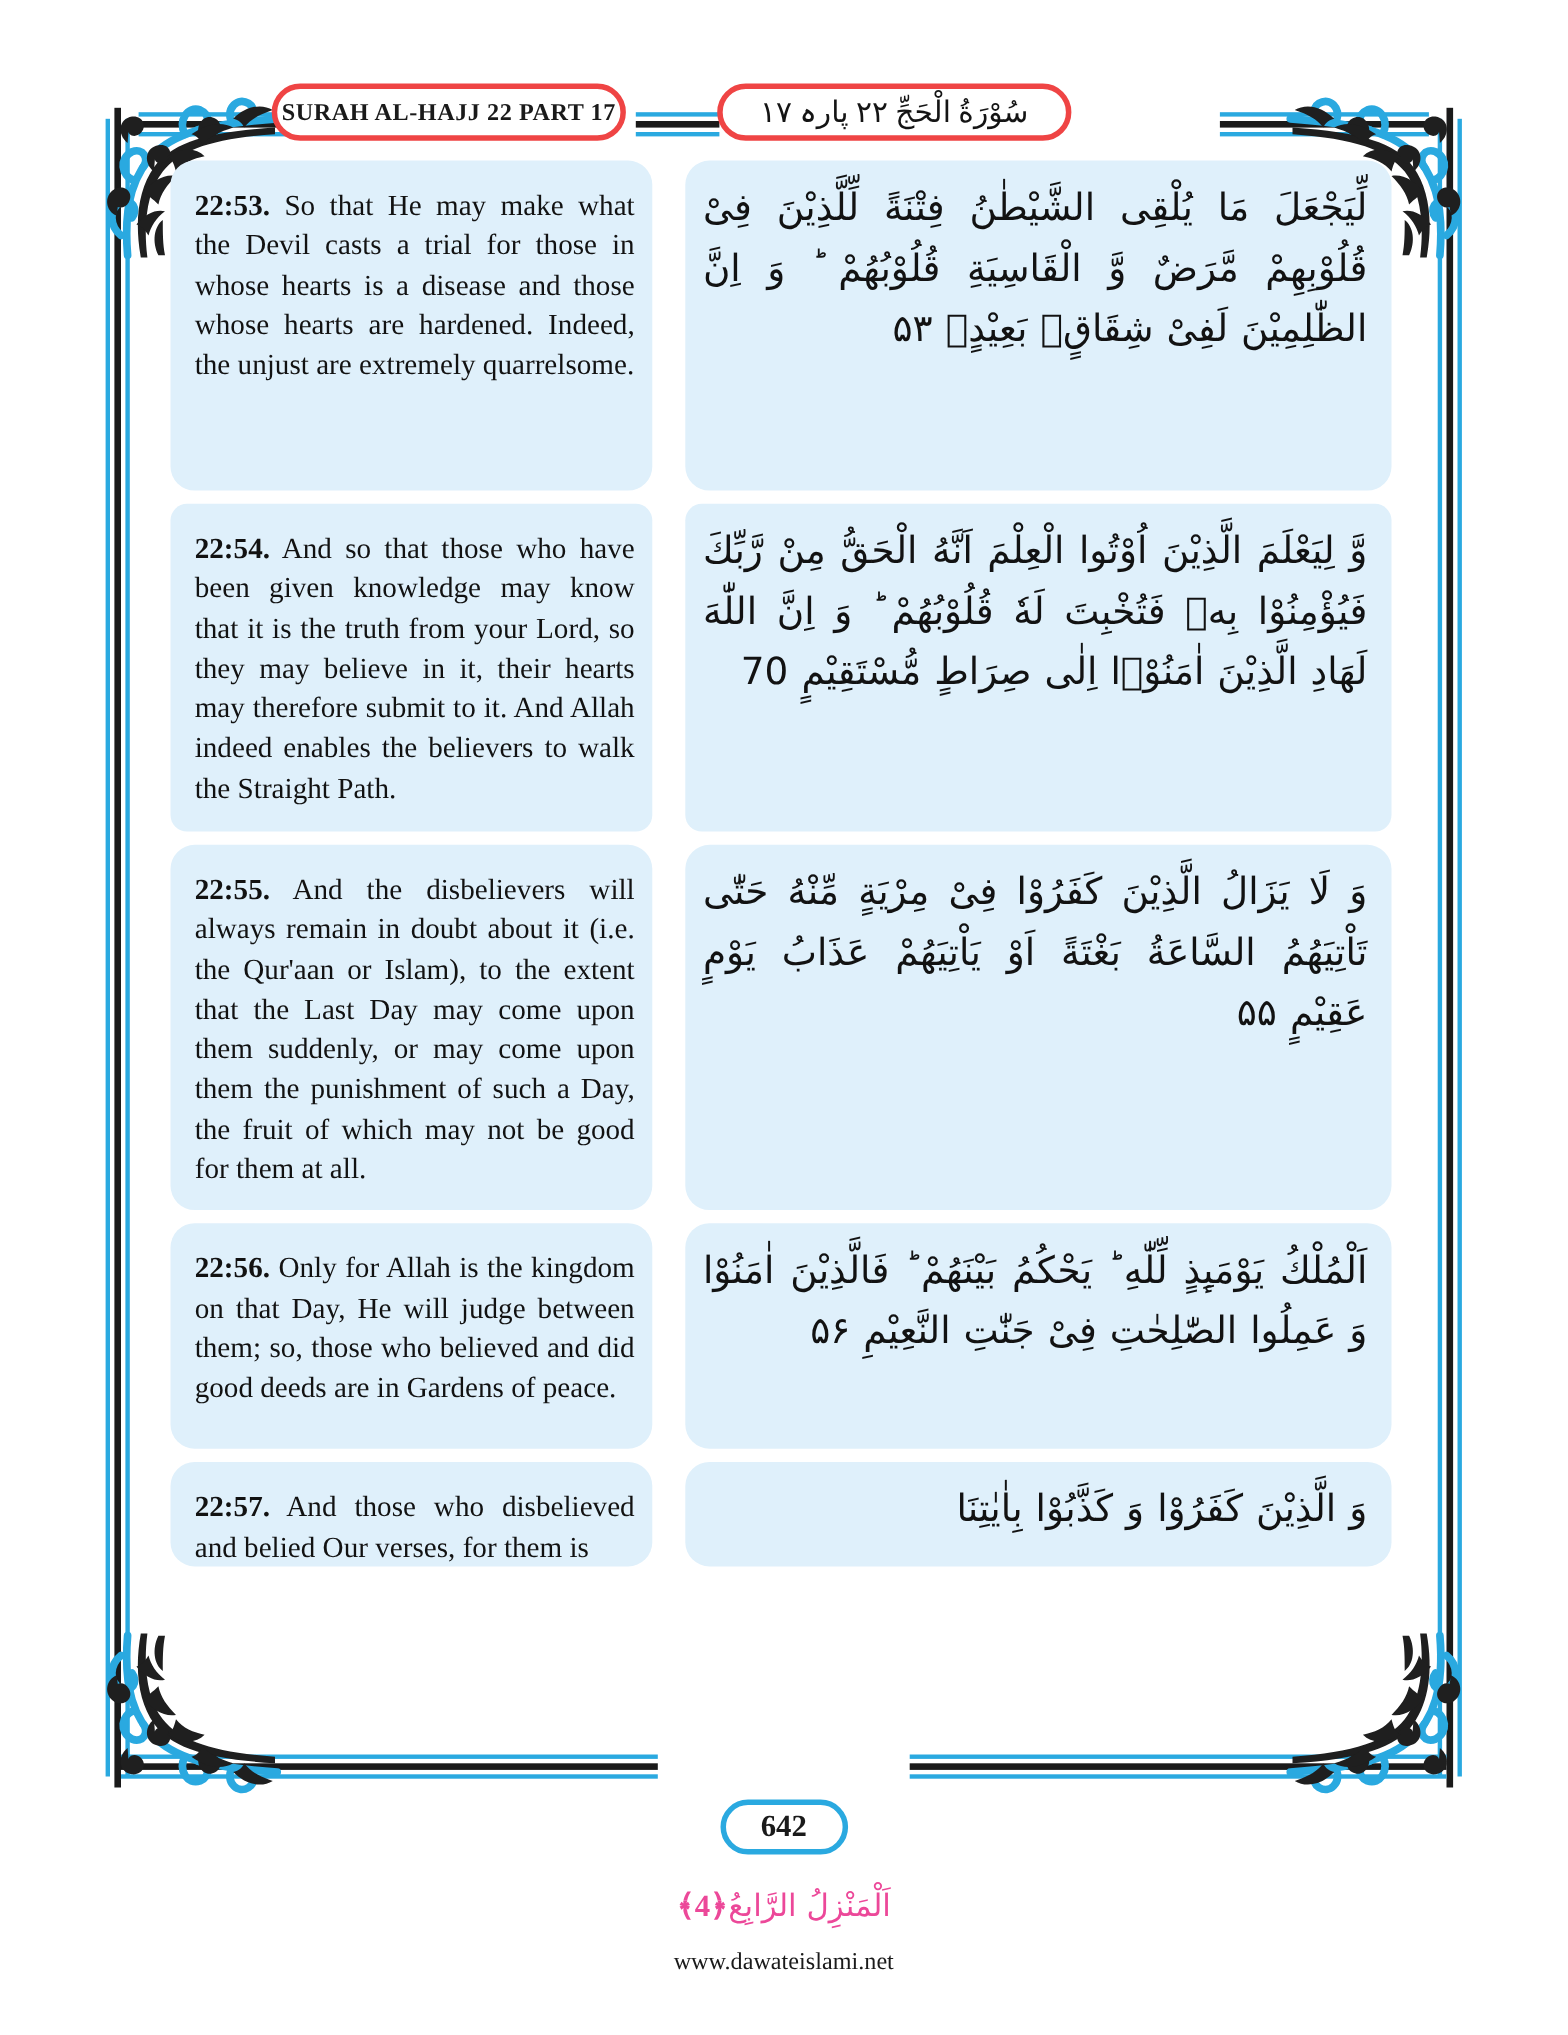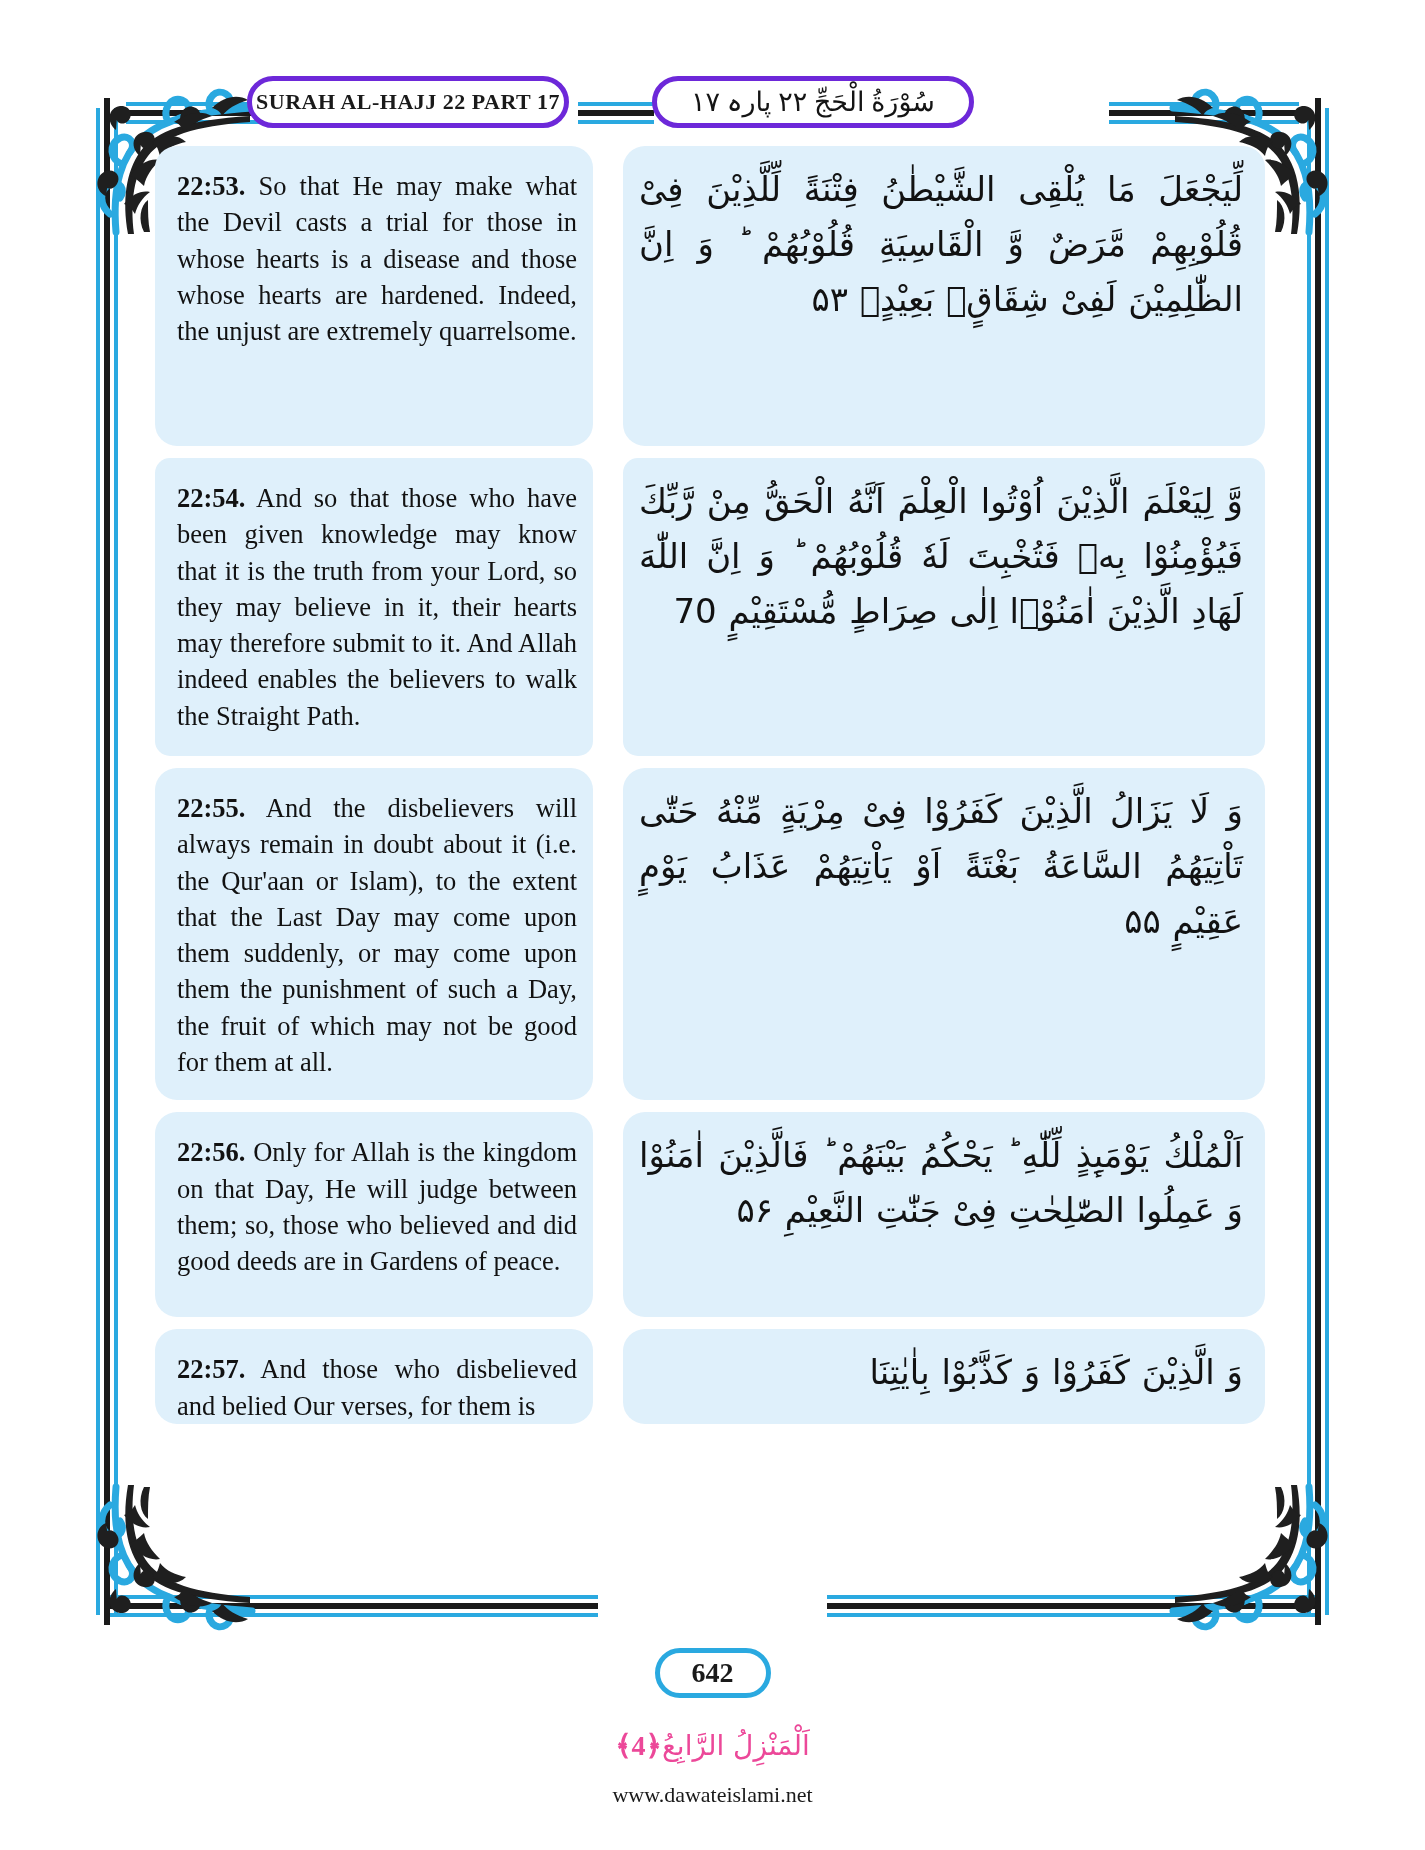--- a/index.html
+++ b/index.html
@@ -67,21 +67,21 @@
   .c-tr { right: -14px; top: -14px; transform: scaleX(-1); }
   .c-bl { left: -14px;  bottom: -10px; transform: scaleY(-1); }
   .c-br { right: -14px; bottom: -10px; transform: scale(-1,-1); }
 
   
   .hdr-cap {
     position: absolute;
     top: 76px;
     height: 52px;
     background: #ffffff;
-    border: 5px solid #6d28d9;
+    border: 5px solid #ef4444;
     border-radius: 30px;
     display: flex;
     align-items: center;
     justify-content: center;
     box-sizing: border-box;
     z-index: 5;
   }
   .hdr-left  { left: 247px; width: 322px; }
   .hdr-right { left: 652px; width: 322px; }
 
@@ -162,21 +162,21 @@
   .row-57 .panel { min-height: 92px; overflow: hidden; }
 
   .row-57 .panel.en { padding-bottom: 0; }
   .row-57 .panel.ar { padding-bottom: 0; }
 
   
   .footer {
     position: absolute;
     left: 0;
     right: 0;
-    bottom: 0;
+    bottom: 12px;
     height: 210px;
   }
   .page-cap {
     position: absolute;
     left: 50%;
     transform: translateX(-50%);
     bottom: 152px;
     width: 116px;
     height: 50px;
     background: #ffffff;

